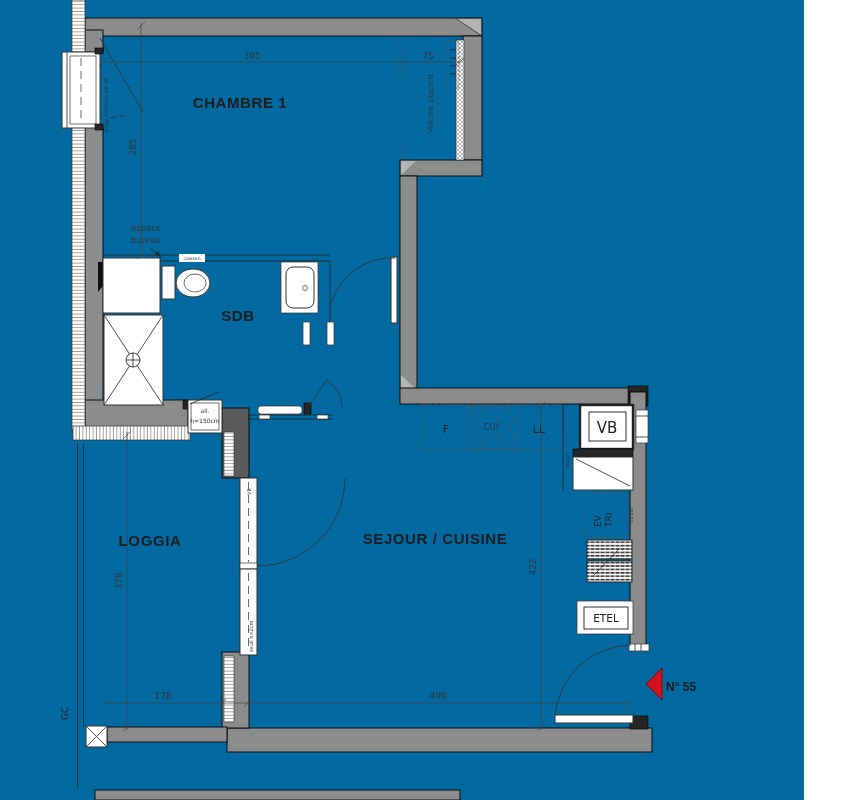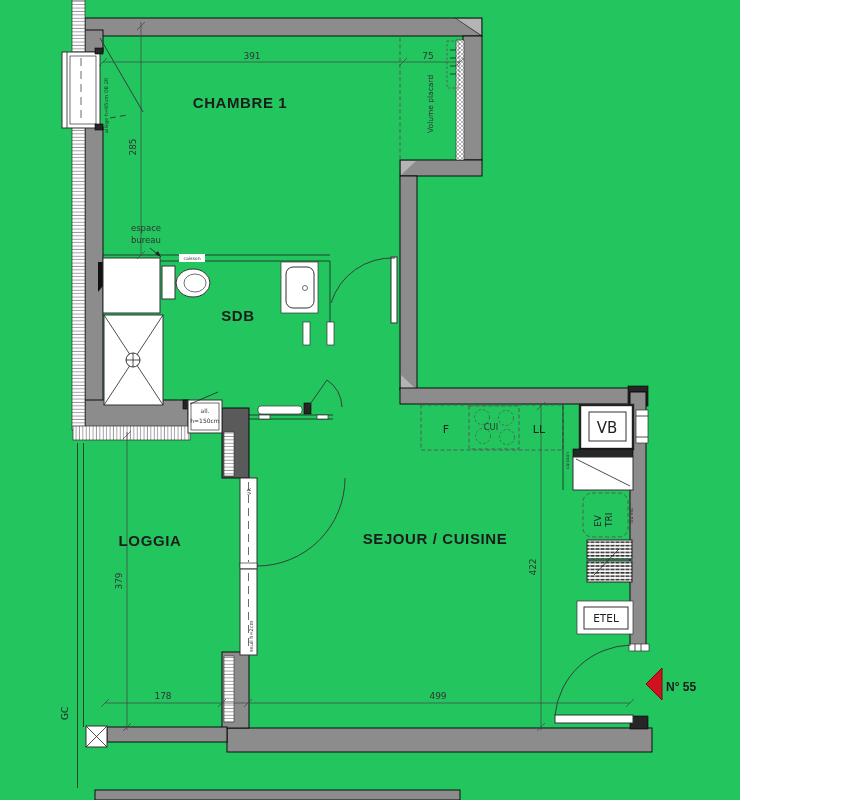--- a/index.html
+++ b/index.html
@@ -1,16 +1,16 @@
 <!DOCTYPE html>
 <html><head>
 <meta charset="utf-8">
 <style>
   html,body{margin:0;padding:0;background:#fff;}
-  .stage{position:relative;width:740px;height:800px;background:#22c55e;overflow:hidden;
+  .stage{position:relative;width:804px;height:800px;background:#0369a1;overflow:hidden;
          font-family:"Liberation Sans",sans-serif;}
   svg{position:absolute;left:0;top:0;}
   
   .wall{fill:#8c8c8c;stroke:#000;stroke-width:.9;}
   .wall-lite{fill:#b4b4b4;stroke:none;}
   .wall-dark{fill:#262626;stroke:#000;stroke-width:.6;}
   .thin{stroke:#222;stroke-width:.8;fill:none;}
   .fix{fill:#fff;stroke:#333;stroke-width:1;}
   .fixthin{fill:#fff;stroke:#333;stroke-width:.7;}
   .dash{stroke:#555;stroke-width:.9;fill:none;stroke-dasharray:4 2.5;}

